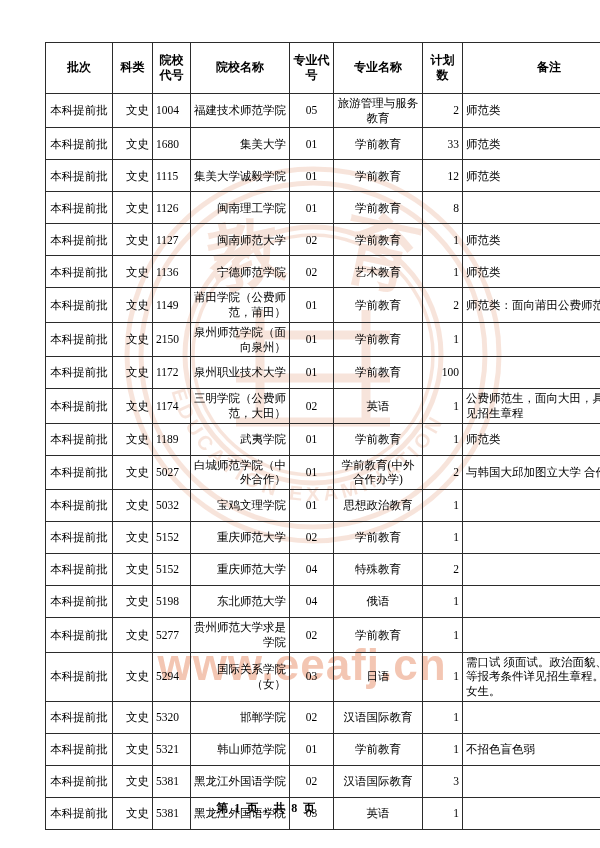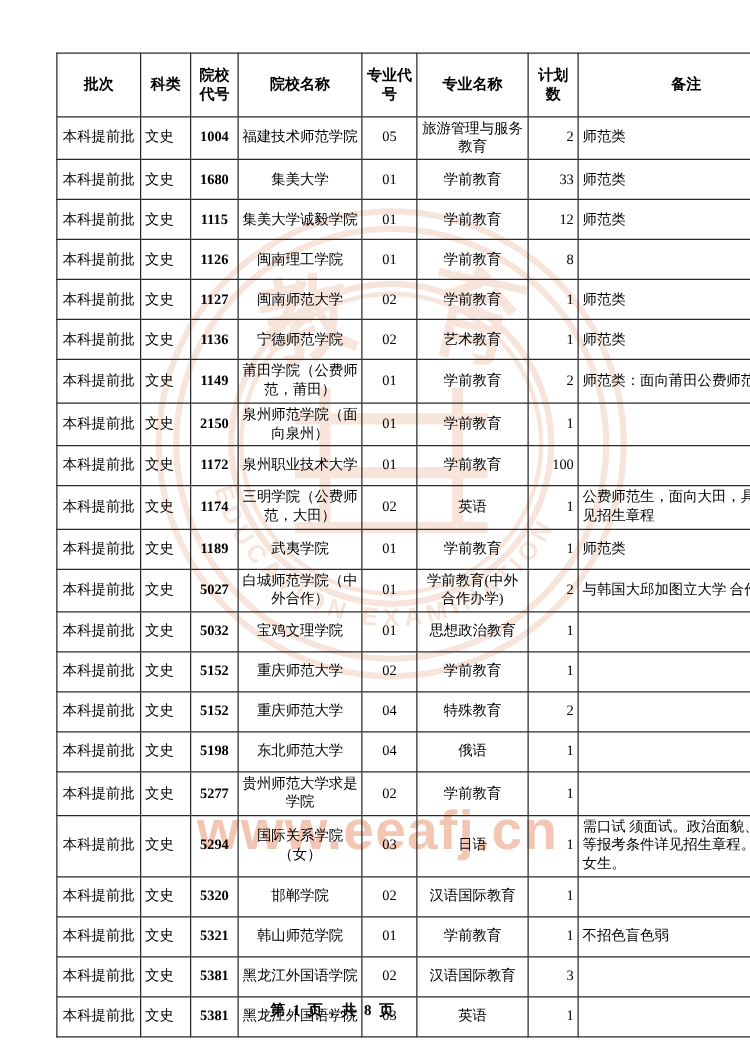--- a/index.html
+++ b/index.html
@@ -71,23 +71,23 @@
     background: transparent;
   }
   table.plan-table thead th {
     text-align: center;
     font-weight: 700;
     height: 46px;
     font-size: 12px;
   }
   
   .c-batch   { width: 60px;  text-align: center; }
-  .c-subject { width: 33px;  text-align: left; }
-  .c-scode   { width: 31px;  text-align: center; font-weight: bold; }
-  .c-sname   { width: 92px;  text-align: center; }
+  .c-subject { width: 33px;  text-align: right; }
+  .c-scode   { width: 31px;  text-align: left; }
+  .c-sname   { width: 92px;  text-align: right; }
   .c-mcode   { width: 37px;  text-align: center; }
   .c-mname   { width: 82px;  text-align: center; }
   .c-plan    { width: 33px;  text-align: right; padding-right: 4px; }
   .c-remark  { width: 166px; text-align: left; }
 
   tbody tr { height: 32px; }
 
   
   #page-footer {
     position: absolute;

